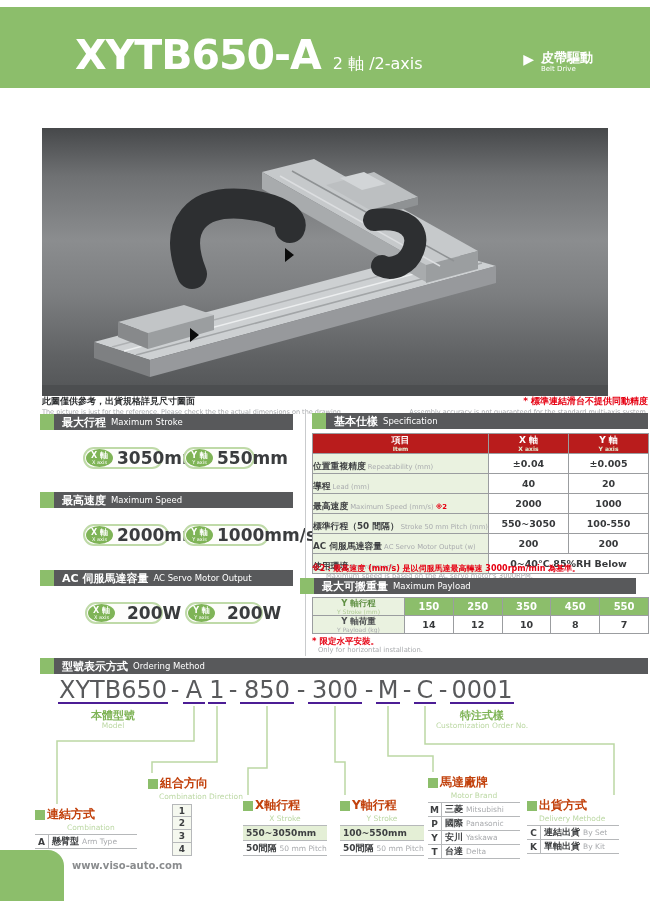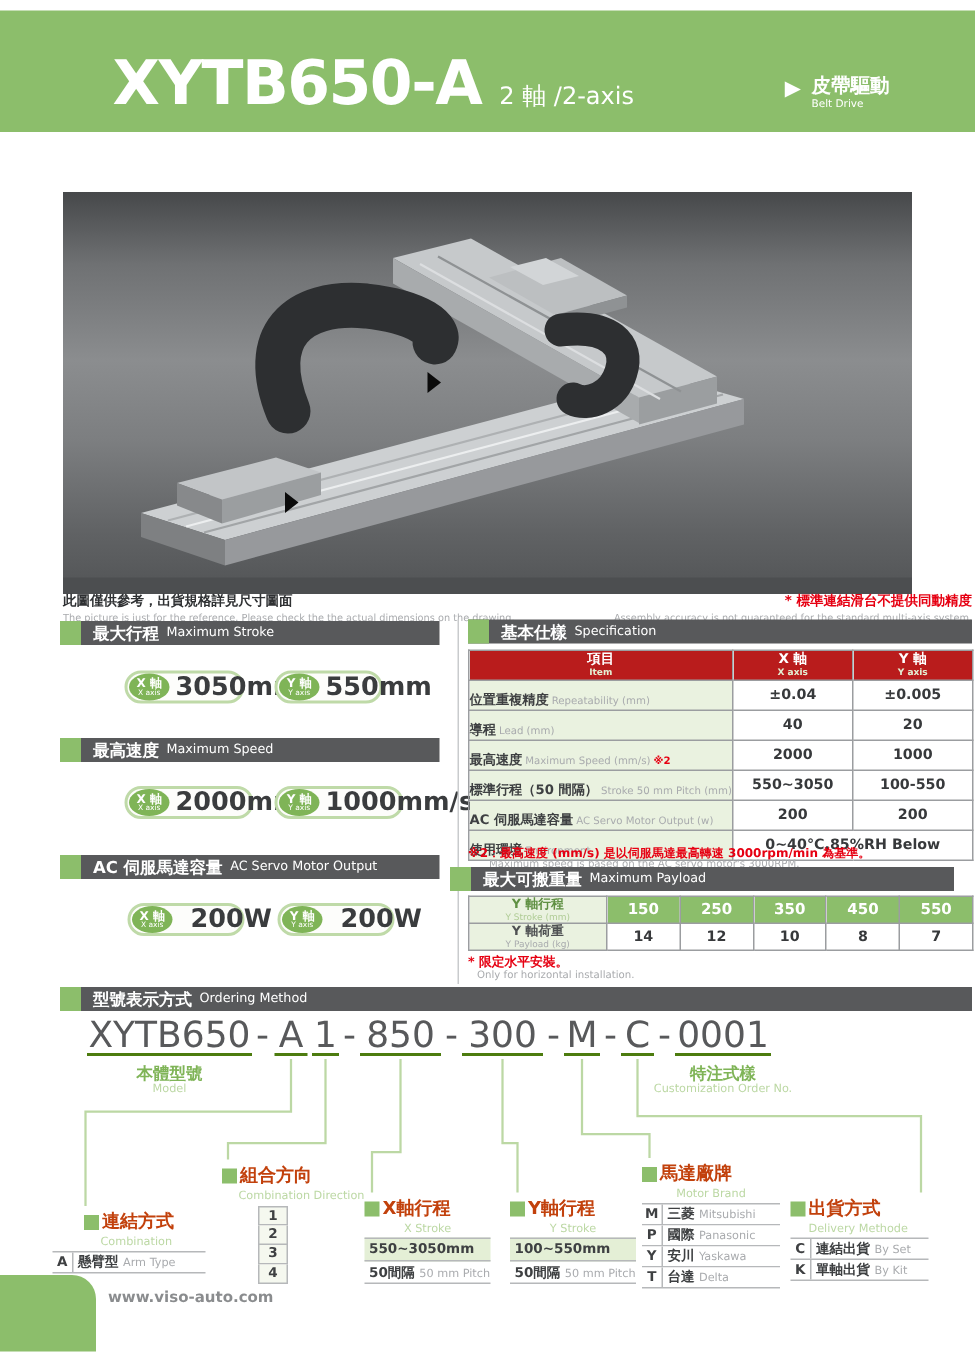--- a/index.html
+++ b/index.html
@@ -67,21 +67,21 @@
   .plbl-en2{display:block;font-size:6px;color:#a9abae;line-height:7px}
 
   .spec-note-zh{position:absolute;left:312px;top:563px;font-size:8px;font-weight:bold;color:#E60012;white-space:nowrap}
   .spec-note-en{position:absolute;left:326px;top:572px;font-size:6.8px;color:#a9abae;white-space:nowrap}
   .pay-note-zh{position:absolute;left:312px;top:636px;font-size:8.5px;font-weight:bold;color:#E60012}
   .pay-note-en{position:absolute;left:318px;top:646px;font-size:6.8px;color:#a9abae}
 
   
   .segrow{position:absolute;top:676px;height:30px}
   .seg{position:absolute;text-align:center;font-size:24px;color:#58595B;height:26px;line-height:28px;
-       border-bottom:2px solid #4d7c0f;white-space:nowrap}
+       border-bottom:2px solid #4c1d95;white-space:nowrap}
   .sep{position:absolute;text-align:center;font-size:24px;color:#58595B;height:28px;line-height:28px}
   .seg-lab-zh{position:absolute;text-align:center;font-size:11px;font-weight:bold;color:#7FB457}
   .seg-lab-en{position:absolute;text-align:center;font-size:7.5px;color:#BCD8A4}
 
   .conn{position:absolute;left:0;top:0;pointer-events:none}
 
   
   .lbox{position:absolute}
   .ltitle{display:flex;align-items:center;gap:2px;font-size:12px;font-weight:bold;color:#c2410c;white-space:nowrap}
   .lsq{width:10px;height:10px;background:#8CBE6B;display:inline-block;flex:0 0 auto}
@@ -363,21 +363,21 @@
     <polyline points="194,706 194,741 57,741 57,804"></polyline>
     <polyline points="217,706 217,762 152,762 152,773"></polyline>
     <polyline points="267,706 267,768 248,768 248,795"></polyline>
     <polyline points="335,706 335,762 345,762 345,795"></polyline>
     <polyline points="388,706 388,756 433,756 433,772"></polyline>
     <polyline points="425,706 425,744 614,744 614,795"></polyline>
   </g>
 </svg>
 
 <div class="lbox" style="left:35px;top:806px;width:102px">
-  <div class="ltitle" style="margin-left:21px">
+  <div class="ltitle" style="">
     <span class="lsq"></span>
     <span>連結方式</span>
   </div>
   <div class="lsub" style="margin-left:32px">Combination</div>
   <div class="lrow first" style="margin-top:2px">
     <span class="lcode">A</span>
     <span class="lrow-zh">懸臂型</span>
     <span class="lrow-en">Arm Type</span>
   </div>
 </div>

